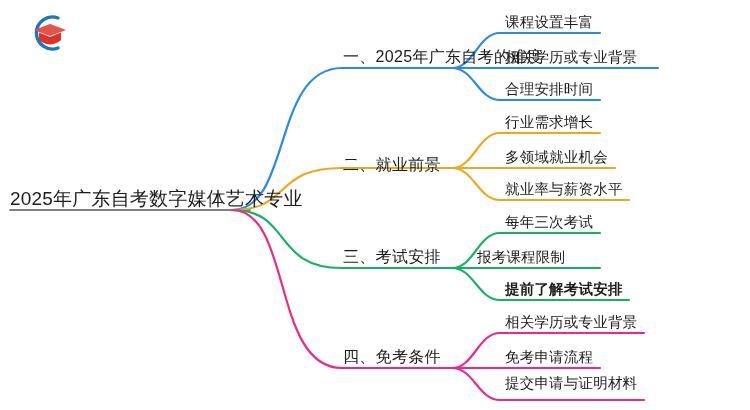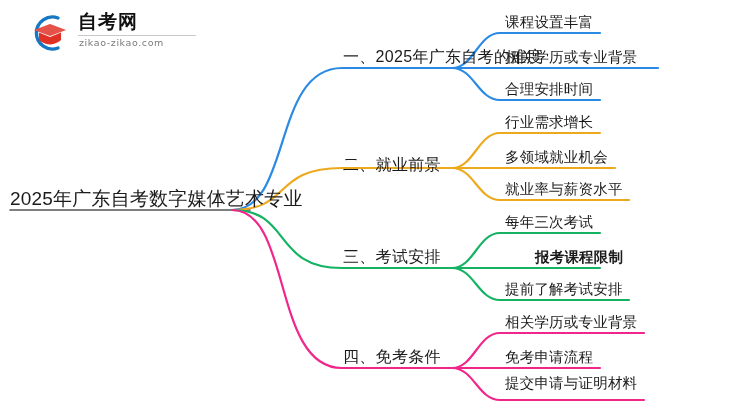--- a/index.html
+++ b/index.html
@@ -44,25 +44,20 @@
 
 <div class="logo-block">
   <div class="logo-mark">
     <svg viewBox="0 0 44 42" width="44" height="42" aria-hidden="true">
       <path d="M30 6 A16 16 0 1 0 30 36" fill="none" stroke="#1678c2" stroke-width="3.4" stroke-linecap="round"></path>
       <path d="M22 12 L38 18 L22 24 L6 18 Z" fill="#e03127"></path>
       <path d="M11 20.5 L11 28 C11 28 16 32.5 22 32.5 C28 32.5 33 28 33 28 L33 20.5 L22 25 Z" fill="#e03127"></path>
       <path d="M22 12 L38 18 L22 24 L6 18 Z" fill="#ffffff" opacity="0.16"></path>
     </svg>
   </div>
-  <div class="logo-text-wrap">
-    <div class="logo-title">自考网</div>
-    <div class="logo-rule"></div>
-    <div class="logo-sub">zikao-zikao.com</div>
-  </div>
 </div>
 
 <svg id="mindmap-svg" viewBox="0 0 750 410">
     <path d="M10 210 H 250" fill="none" stroke="#555" stroke-width="1.6" stroke-linecap="round"></path>
     <path d="M232 210 C 292 210, 272 68, 342 68 H 452" fill="none" stroke="#2a8ae4" stroke-width="2.2" stroke-linecap="round"></path>
     <path d="M452 68 C 474 68, 478 33, 500 33" fill="none" stroke="#2a8ae4" stroke-width="2.2" stroke-linecap="round"></path>
     <path d="M500 33 H 600" fill="none" stroke="#2a8ae4" stroke-width="2.2" stroke-linecap="round"></path>
     <path d="M452 68 H 500" fill="none" stroke="#2a8ae4" stroke-width="2.2" stroke-linecap="round"></path>
     <path d="M500 68 H 658" fill="none" stroke="#2a8ae4" stroke-width="2.2" stroke-linecap="round"></path>
     <path d="M452 68 C 474 68, 478 100, 500 100" fill="none" stroke="#2a8ae4" stroke-width="2.2" stroke-linecap="round"></path>
@@ -95,19 +90,19 @@
     <div class="node branch-node" style="left: 343px; top: 46.5px;">一、2025年广东自考的难度</div>
     <div class="node leaf-node" style="left: 505px; top: 12.5px;">课程设置丰富</div>
     <div class="node leaf-node" style="left: 505px; top: 47.5px;">相关学历或专业背景</div>
     <div class="node leaf-node" style="left: 505px; top: 79.5px;">合理安排时间</div>
     <div class="node branch-node" style="left: 343px; top: 155px;">二、就业前景</div>
     <div class="node leaf-node" style="left: 505px; top: 112.5px;">行业需求增长</div>
     <div class="node leaf-node" style="left: 505px; top: 147.5px;">多领域就业机会</div>
     <div class="node leaf-node" style="left: 505px; top: 179.5px;">就业率与薪资水平</div>
     <div class="node branch-node" style="left: 343px; top: 246.5px;">三、考试安排</div>
     <div class="node leaf-node" style="left: 505px; top: 212.5px;">每年三次考试</div>
-    <div class="node leaf-node" style="left: 535px; top: 247.5px; font-weight: bold;">报考课程限制</div>
-    <div class="node leaf-node" style="left: 505px; top: 279.5px;">提前了解考试安排</div>
+    <div class="node leaf-node" style="left: 477px; top: 247.5px;">报考课程限制</div>
+    <div class="node leaf-node" style="left: 505px; top: 279.5px; font-weight: bold;">提前了解考试安排</div>
     <div class="node branch-node" style="left: 343px; top: 346.5px;">四、免考条件</div>
     <div class="node leaf-node" style="left: 505px; top: 312.5px;">相关学历或专业背景</div>
     <div class="node leaf-node" style="left: 505px; top: 347.5px;">免考申请流程</div>
     <div class="node leaf-node" style="left: 505px; top: 374px;">提交申请与证明材料</div>
   </div>
 
 </body></html>

